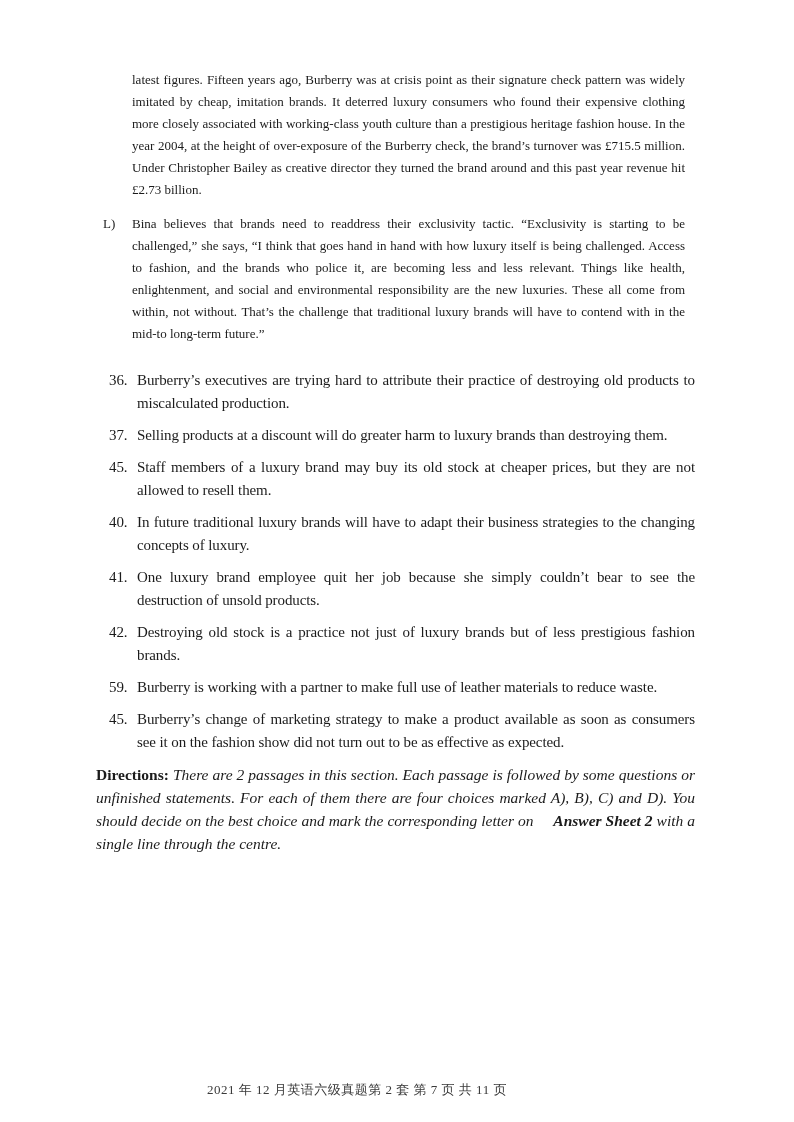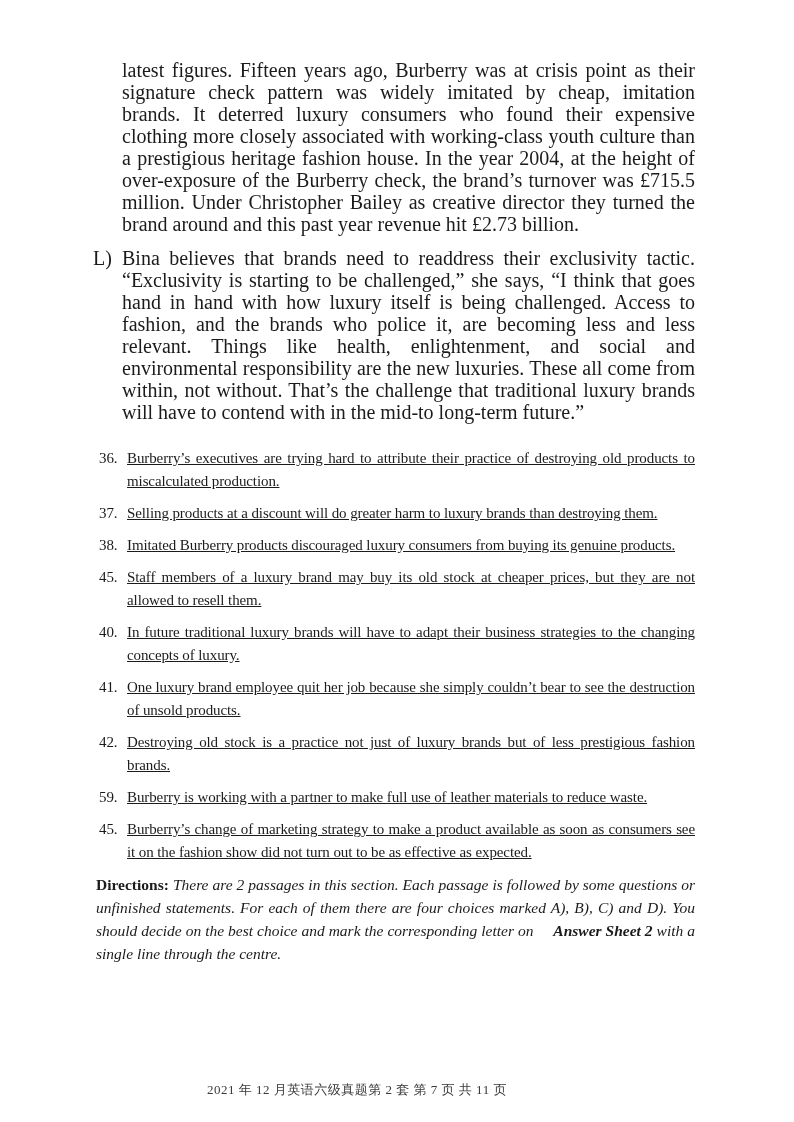--- a/index.html
+++ b/index.html
@@ -13,40 +13,39 @@
     color: #1b1b1b;
     overflow: hidden;
   }
   .content {
     position: absolute;
     left: 93px;
     top: 59px;
     width: 602px;
   }
   .para {
-    margin: 0;
-    font-size: 20px;
+    margin: 10px;
+    font-size: 13px;
     line-height: 22px;
     text-align: justify;
   }
   .para.indent { padding-left: 29px; margin-bottom: 12px; }
   .para.hang   { padding-left: 29px; margin-bottom: 24px; }
   .marker {
     display: inline-block;
     width: 29px;
     margin-left: -29px;
   }
   .q {
-    margin: 0 0 9px 6px;
+    margin: 0 0 9px 16px;
     padding-left: 28px;
     font-size: 15px;
     line-height: 23px;
     letter-spacing: -0.1px;
     text-align: justify;
-    text-decoration: underline;
   }
   .qnum {
     display: inline-block;
     width: 28px;
     margin-left: -28px;
   }
   .section-heading {
     margin: 14px 0 10px 4px;
     font-size: 17px;
     font-weight: bold;
@@ -79,21 +78,20 @@
   <div class="content">
 
     <p class="para indent">latest figures. Fifteen years ago, Burberry was at crisis point as their signature check pattern was widely imitated by cheap, imitation brands. It deterred luxury consumers who found their expensive clothing more closely associated with working-class youth culture than a prestigious heritage fashion house. In the year 2004, at the height of over-exposure of the Burberry check, the brand’s turnover was £715.5 million. Under Christopher Bailey as creative director they turned the brand around and this past year revenue hit £2.73 billion.</p>
 
     <p class="para hang"><span class="marker">L)</span><span>Bina believes that brands need to readdress their exclusivity tactic. “Exclusivity is starting to be challenged,” she says, “I think that goes hand in hand with how luxury itself is being challenged. Access to fashion, and the brands who police it, are becoming less and less relevant. Things like health, enlightenment, and social and environmental responsibility are the new luxuries. These all come from within, not without. That’s the challenge that traditional luxury brands will have to contend with in the mid-to long-term future.”</span></p>
 
     <p class="q"><span class="qnum">36.</span><span>Burberry’s executives are trying hard to attribute their practice of destroying old products to miscalculated production.</span></p>
 
     <p class="q"><span class="qnum">37.</span><span>Selling products at a discount will do greater harm to luxury brands than destroying them.</span></p>
 
-    <p class="q"><span class="qnum">38.</span><span>Imitated Burberry products discouraged luxury consumers from buying its genuine products.</span></p>
 
     <p class="q"><span class="qnum">45.</span><span>Staff members of a luxury brand may buy its old stock at cheaper prices, but they are not allowed to resell them.</span></p>
 
     <p class="q"><span class="qnum">40.</span><span>In future traditional luxury brands will have to adapt their business strategies to the changing concepts of luxury.</span></p>
 
     <p class="q"><span class="qnum">41.</span><span>One luxury brand employee quit her job because she simply couldn’t bear to see the destruction of unsold products.</span></p>
 
     <p class="q"><span class="qnum">42.</span><span>Destroying old stock is a practice not just of luxury brands but of less prestigious fashion brands.</span></p>
 
     <p class="q"><span class="qnum">59.</span><span>Burberry is working with a partner to make full use of leather materials to reduce waste.</span></p>

